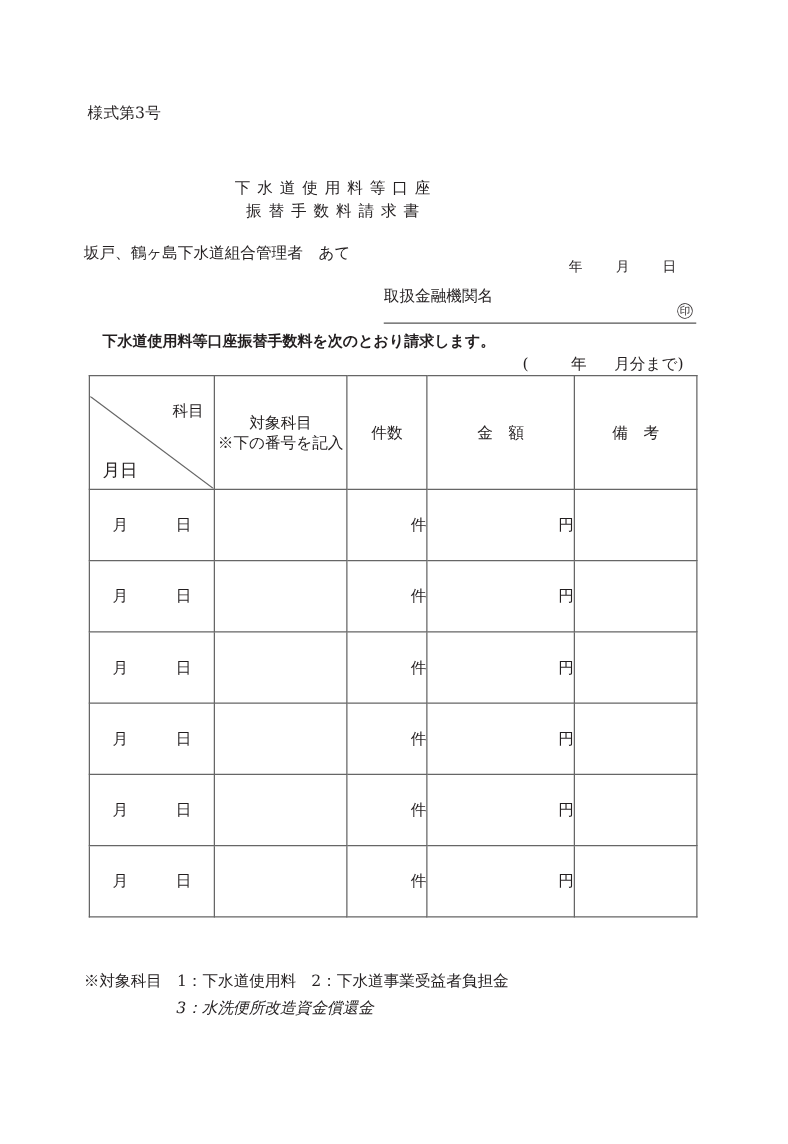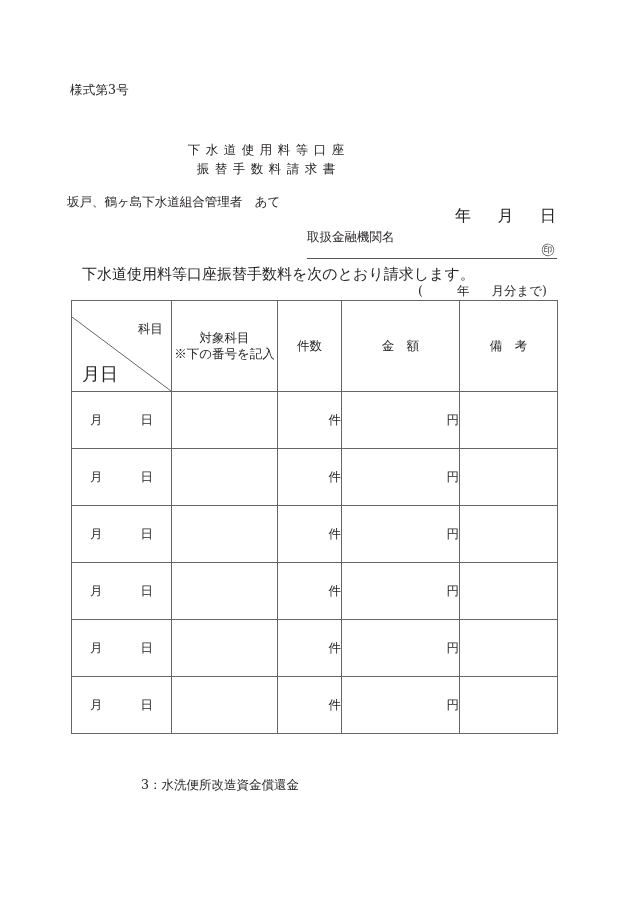--- a/index.html
+++ b/index.html
@@ -53,21 +53,21 @@
     left: 67px;
     top: 194px;
     font-size: 12.5px;
     white-space: nowrap;
   }
 
   .date-line {
     position: absolute;
     left: 455px;
     top: 206px;
-    font-size: 16px;
+    font-size: 11px;
     white-space: nowrap;
     letter-spacing: 0.5px;
   }
   .date-line span { display: inline-block; }
   .date-line .gap { width: 26px; }
 
   .bank-label {
     position: absolute;
     left: 307px;
     top: 229px;
@@ -89,22 +89,23 @@
     font-size: 14px;
     line-height: 14px;
     letter-spacing: 0;
     white-space: nowrap;
   }
 
   .lead {
     position: absolute;
     left: 82px;
     top: 265px;
-    font-size: 15px;
-    white-space: nowrap;
+    font-size: 12px;
+    white-space: nowrap;
+    font-weight: bold;
   }
 
   .period {
     position: absolute;
     left: 418px;
     top: 283px;
     font-size: 12.5px;
     white-space: nowrap;
   }
   .period .gap-a { display: inline-block; width: 34px; }
@@ -148,21 +149,21 @@
   .split .k {
     position: absolute;
     right: 8px;
     top: 4px;
     font-size: 12.5px;
   }
   .split .d {
     position: absolute;
     left: 10px;
     bottom: 5px;
-    font-size: 18px;
+    font-size: 14px;
   }
 
   .hdr-2line {
     line-height: 16px;
     text-align: center;
     font-size: 12.5px;
   }
 
   .body-row td { height: 56px; }
 
@@ -186,21 +187,21 @@
 
   
   .notes {
     position: absolute;
     left: 67px;
     top: 774px;
     font-size: 12.5px;
     line-height: 21px;
   }
   .notes .n1 { white-space: nowrap; }
-  .notes .n2 { white-space: nowrap; padding-left: 74px; }
+  .notes .n2 { white-space: nowrap; padding-left: 74px; font-style: italic; }
   .notes .g1 { display: inline-block; width: 12px; }
   .notes .g2 { display: inline-block; width: 12px; }
 </style>
 </head>
 <body>
 
 <div class="page">
 
   <div class="form-no">様式第3号</div>
 
@@ -300,16 +301,17 @@
         <td></td>
         <td class="cell-unit">件</td>
         <td class="cell-unit">円</td>
         <td></td>
       </tr>
 
     </tbody>
   </table>
 
   <div class="notes">
+    <div class="n1"><span>※対象科目</span><span class="g1"></span><span>1：下水道使用料</span><span class="g2"></span><span>2：下水道事業受益者負担金</span></div>
     <div class="n2"><span>3：水洗便所改造資金償還金</span></div>
   </div>
 
 </div>
 
 </body></html>

